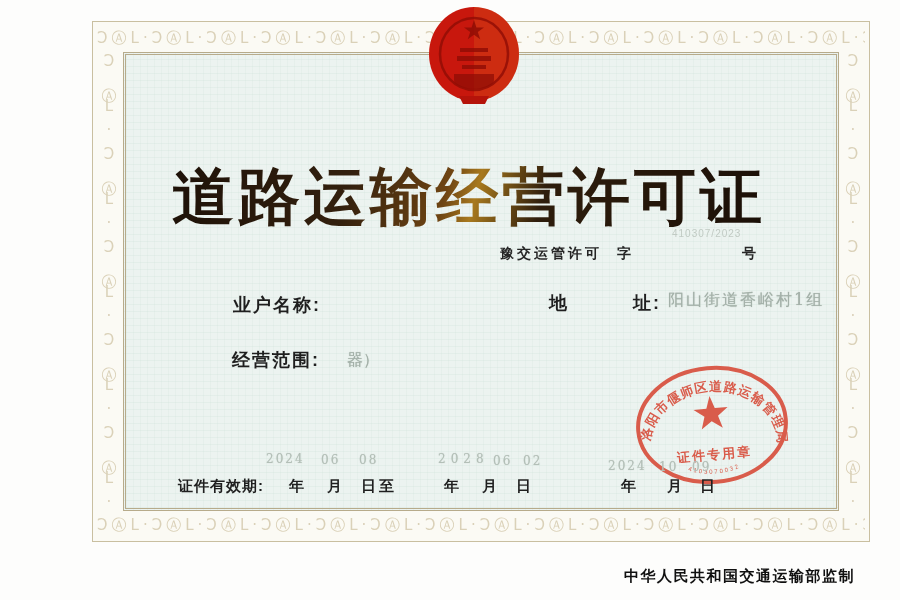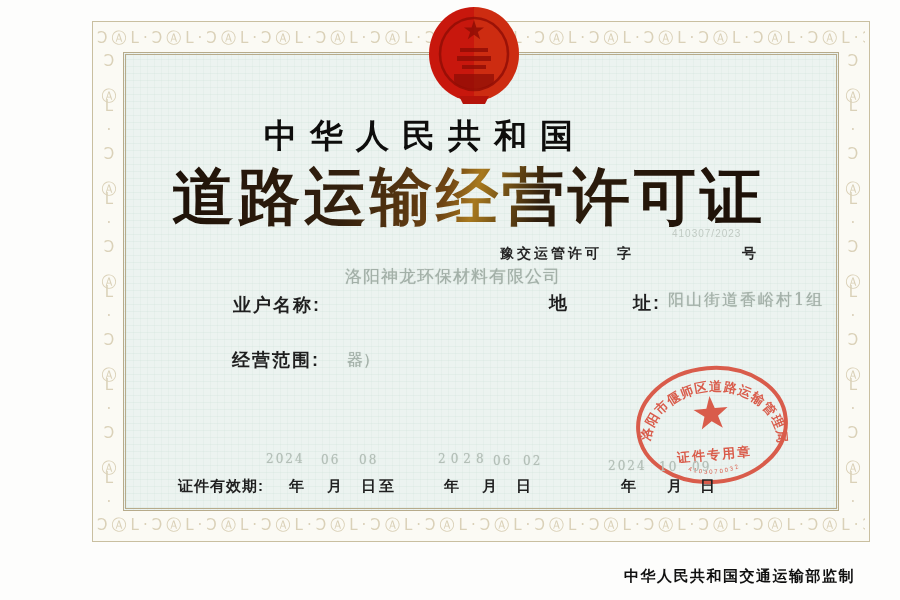--- a/index.html
+++ b/index.html
@@ -58,29 +58,27 @@
     <path d="M47 3 a45 47 0 0 1 0 94 z" fill="rgba(225,125,30,0.22)"></path>
     <ellipse cx="47" cy="50" rx="34" ry="36" fill="none" stroke="#8f0d05" stroke-width="2.5" opacity="0.8"></ellipse>
     <polygon points="47,16 49.4,23.4 57,23.4 50.8,27.9 53.2,35.2 47,30.7 40.8,35.2 43.2,27.9 37,23.4 44.6,23.4" fill="#8f0d05" opacity="0.85"></polygon>
     <rect x="33" y="44" width="28" height="4" fill="#8f0d05" opacity="0.8"></rect>
     <rect x="30" y="52" width="34" height="5" fill="#8f0d05" opacity="0.8"></rect>
     <rect x="35" y="61" width="24" height="4" fill="#8f0d05" opacity="0.8"></rect>
     <path d="M27 70 h40 v6 a20 9 0 0 1 -40 0 z" fill="#8f0d05" opacity="0.75"></path>
     <polygon points="32,92 62,92 58,100 36,100" fill="#b5130a"></polygon>
   </svg>
 
-  <div class="abs nation" style="left:264px;top:114px;">中华人民共和国</div>
   <div class="abs maintitle" style="left:172px;top:155px;">道路运输经营许可证</div>
 
   <div class="abs lic" style="left:500px;top:245px;">豫交运管许可</div>
   <div class="abs lic" style="left:617px;top:245px;">字</div>
   <div class="abs lic" style="left:742px;top:245px;">号</div>
   <div class="abs serial" style="left:672px;top:228px;">410307/2023</div>
 
-  <div class="abs fill" style="left:345px;top:265px;font-size:17px;letter-spacing:1px;">洛阳神龙环保材料有限公司</div>
   <div class="abs label" style="left:233px;top:293px;">业户名称:</div>
 
   <div class="abs label" style="left:549px;top:291px;">地</div>
   <div class="abs label" style="left:633px;top:291px;">址:</div>
   <div class="abs fill" style="left:668px;top:290px;font-size:16px;letter-spacing:2px;">阳山街道香峪村1组</div>
 
   <div class="abs label" style="left:232px;top:348px;">经营范围:</div>
   <div class="abs fill" style="left:347px;top:350px;font-size:16px;">器）</div>
 
   <svg class="seal" width="158" height="124" viewBox="0 0 158 124">

